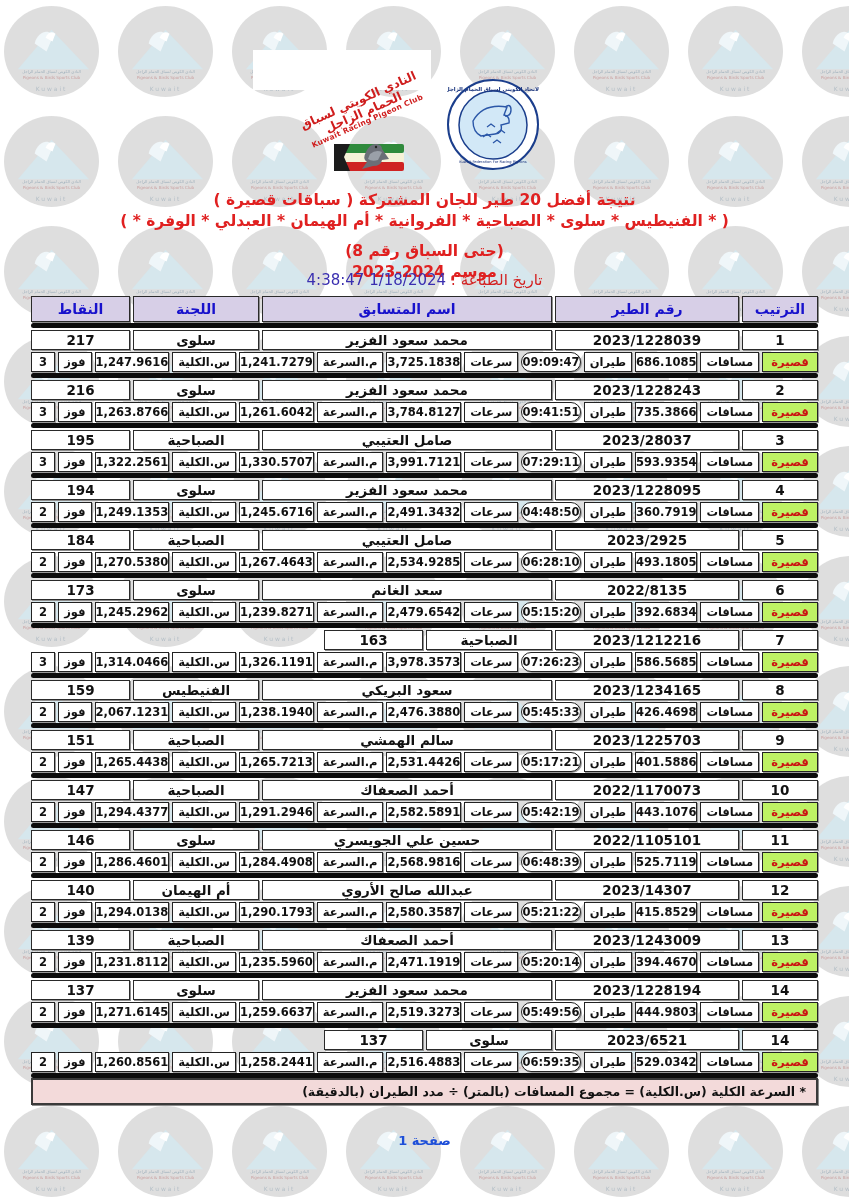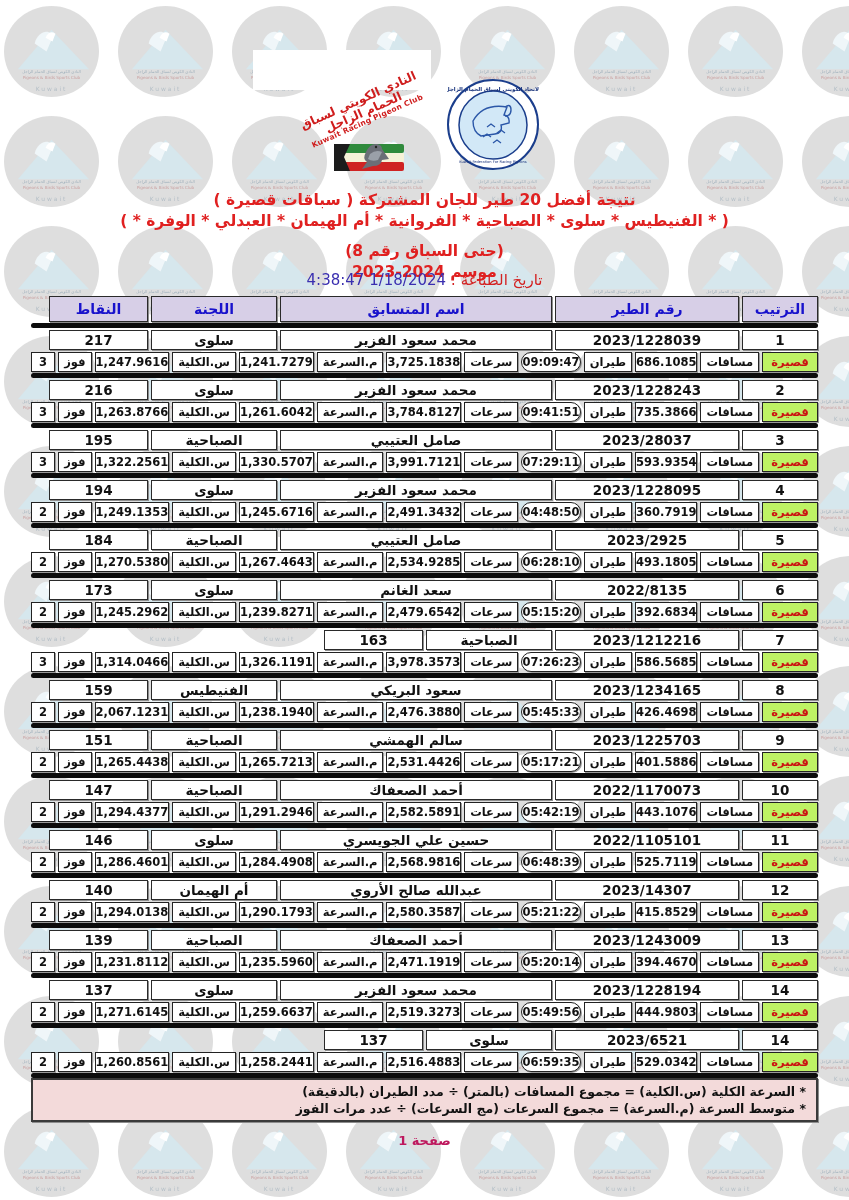--- a/index.html
+++ b/index.html
@@ -31,41 +31,41 @@
   .results{position:absolute;left:31px;top:296px;width:787px;}
   .hdr-row,.main-row{display:flex;direction:rtl;gap:3px;}
   .hdr-row{height:26px;margin-bottom:1px;}
   .hcell{background:#d7cfe7;color:#1812cc;font-weight:bold;font-size:14px;
          border:1.5px solid #2a2a2a;box-shadow:1px 1px 0 #8d8d8d;
          display:flex;align-items:center;justify-content:center;box-sizing:border-box;}
   .cell{background:#ffffff;color:#111;font-weight:bold;font-size:13.5px;
         border:1.5px solid #2a2a2a;box-shadow:1px 1px 0 #8d8d8d;
         display:flex;align-items:center;justify-content:center;box-sizing:border-box;direction:ltr;}
   .c-rank{flex:0 0 76px;}.c-bird{flex:0 0 184px;}.c-name{flex:1 1 auto;direction:rtl;}
-  .c-comm{flex:0 0 126px;direction:rtl;}.c-pts{flex:0 0 99px;margin-left:18px;}
+  .c-comm{flex:0 0 126px;direction:rtl;}.c-pts{flex:0 0 99px;}
   .entry{margin:0;}
   .sep-bar{height:5px;background:#0c0c0c;border-radius:3px;margin:1px 0 2px;}
   .main-row{height:20px;margin-bottom:2px;}
   .detail-row{display:flex;direction:rtl;gap:3px;height:20px;margin-bottom:1px;}
   .dcell{background:#ffffff;color:#111;font-weight:bold;font-size:11.5px;
          border:1px solid #222;box-shadow:1px 1px 0 #9a9a9a;
          display:flex;align-items:center;justify-content:center;box-sizing:border-box;}
   .d-type{flex:0 0 56px;color:#cc1111;background:#bef264;}
   .d-lbl{flex:0 0 auto;padding:0 5px;}
   .d-val{direction:ltr;}
   .v-dist{flex:1 1 72px;}.v-fly{flex:1 1 68px;border-radius:10px;}.v-spd{flex:1 1 80px;}
   .v-avg{flex:1 1 76px;}.v-tot{flex:1 1 76px;}.v-win{flex:0 1 38px;}
   .bottom-bar{height:5px;background:#0c0c0c;border-radius:3px;margin-top:1px;}
   
   .notes{position:absolute;left:31px;top:1078px;width:787px;box-sizing:border-box;
          background:#f3dada;border:2px solid #3a3a3a;box-shadow:1px 1px 0 #8d8d8d;
          padding:3px 10px;direction:rtl;text-align:right;font-weight:bold;font-size:12.5px;color:#111;}
   .notes div{line-height:17px;}
   .page-label{position:absolute;left:0;right:0;top:1133px;text-align:center;direction:rtl;
-              font-weight:bold;font-size:13px;color:#be185d;}
+              font-weight:bold;font-size:13px;color:#1d4ed8;}
 </style>
 </head>
 <body>
 
 <div class="page">
 
   <div class="watermarks" id="watermarks">
       <div class="wm-circle" style="left: 2px; top: 4px;"><svg width="99" height="95" viewBox="0 0 100 96">
           <ellipse cx="50" cy="48" rx="48" ry="46" fill="#d9d9d9"></ellipse>
           <path d="M16 66 L50 26 L88 66 Z" fill="#cfe3ea"></path>
@@ -1301,19 +1301,18 @@
       <div class="dcell d-lbl">فوز</div>
       <div class="dcell d-val v-win">2</div>
     </div>
   </div>
 </div>
       <div class="bottom-bar"></div>
     </div>
 
     <div class="notes">
       <div>* السرعة الكلية (س.الكلية) = مجموع المسافات (بالمتر) ÷ مدد الطيران (بالدقيقة)</div>
-      <div>* متوسط السرعة (م.السرعة) = مجموع السرعات (مج السرعات) ÷ عدد مرات الفوز</div>
     </div>
 
     <div class="page-label">صفحة 1</div>
 
   </div>
 </div>
 
 </body></html>

